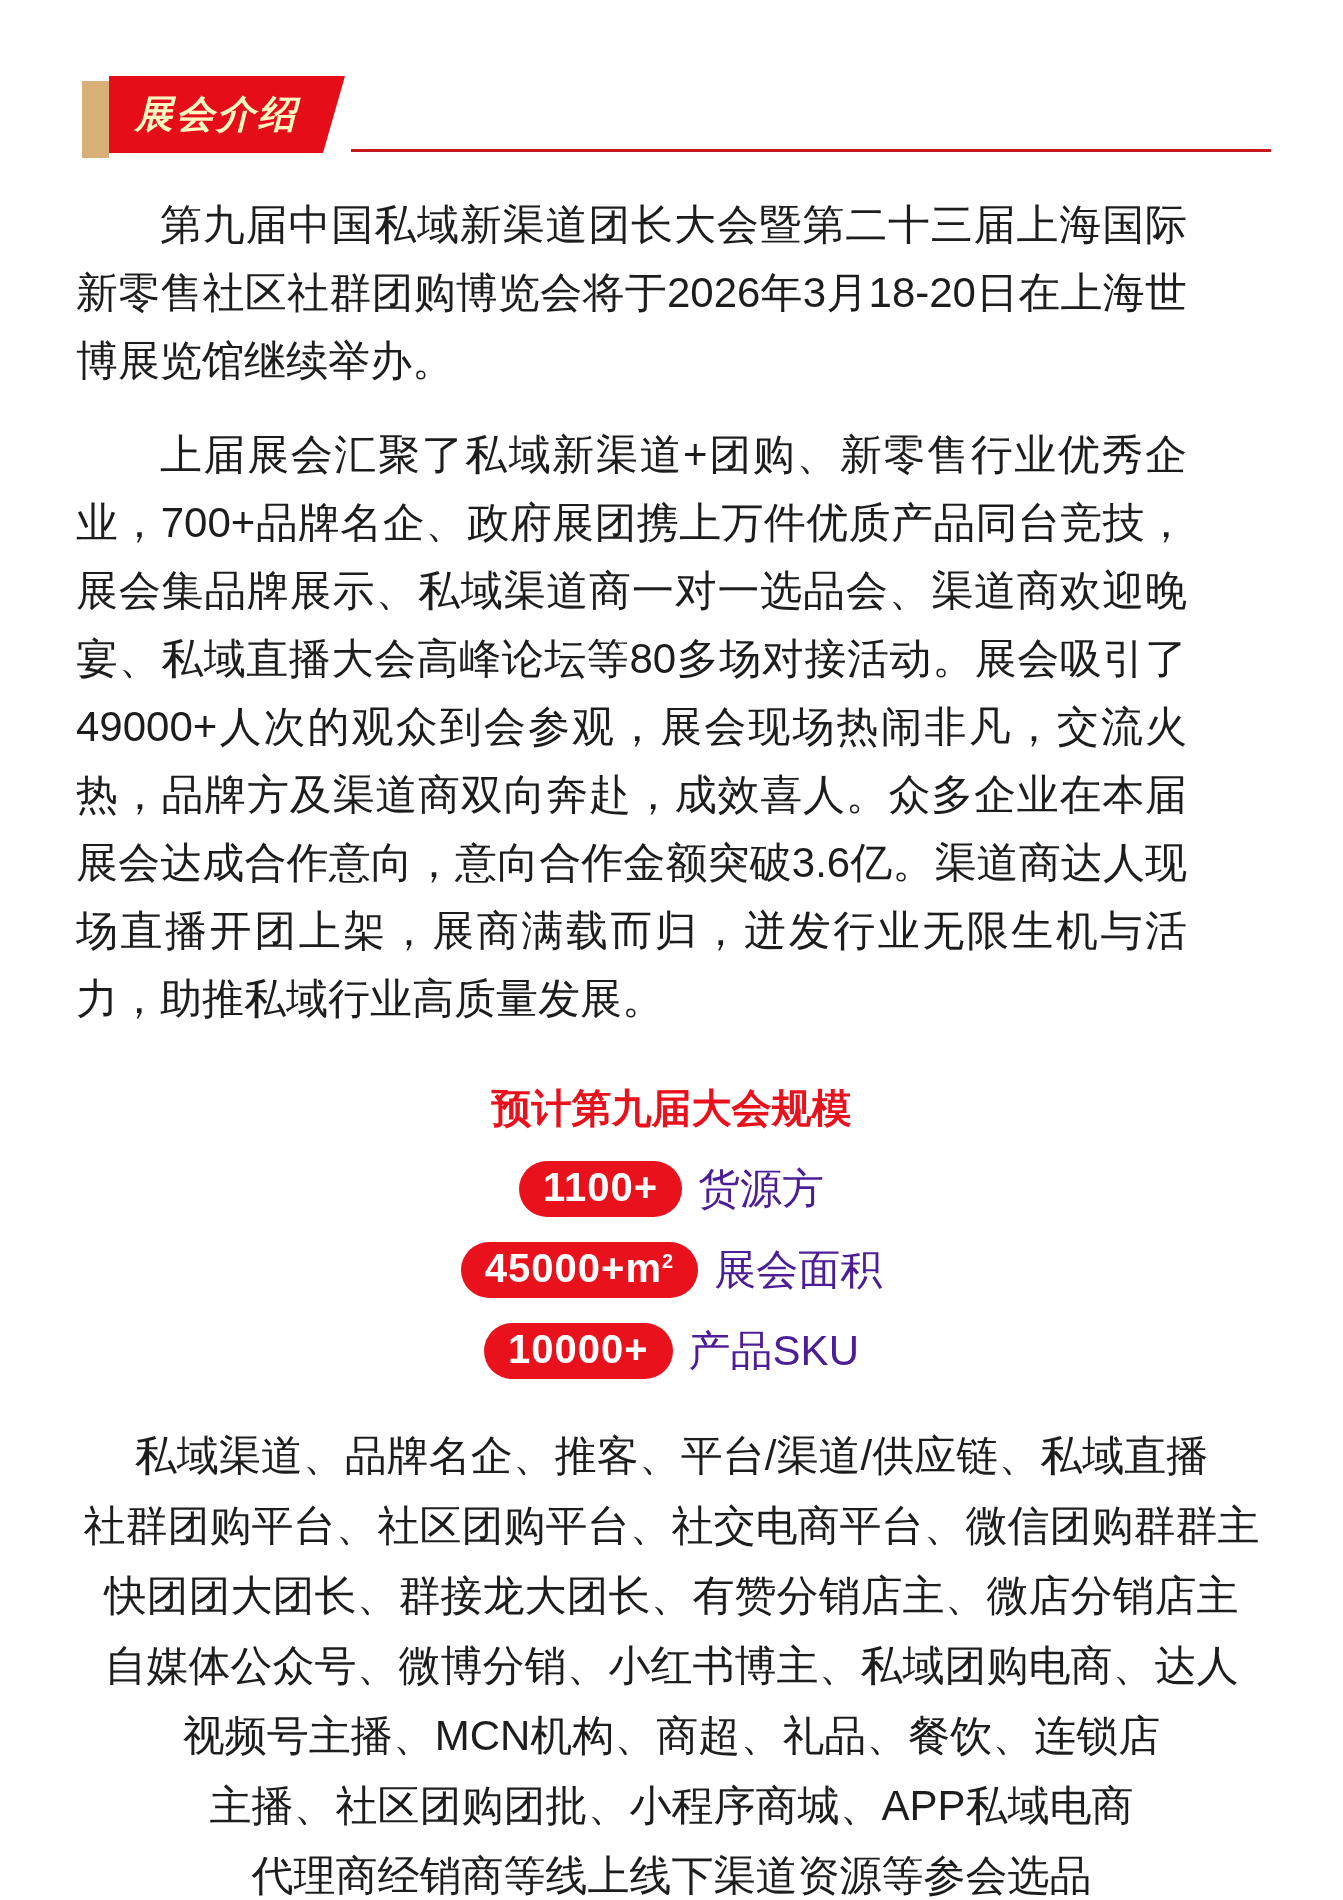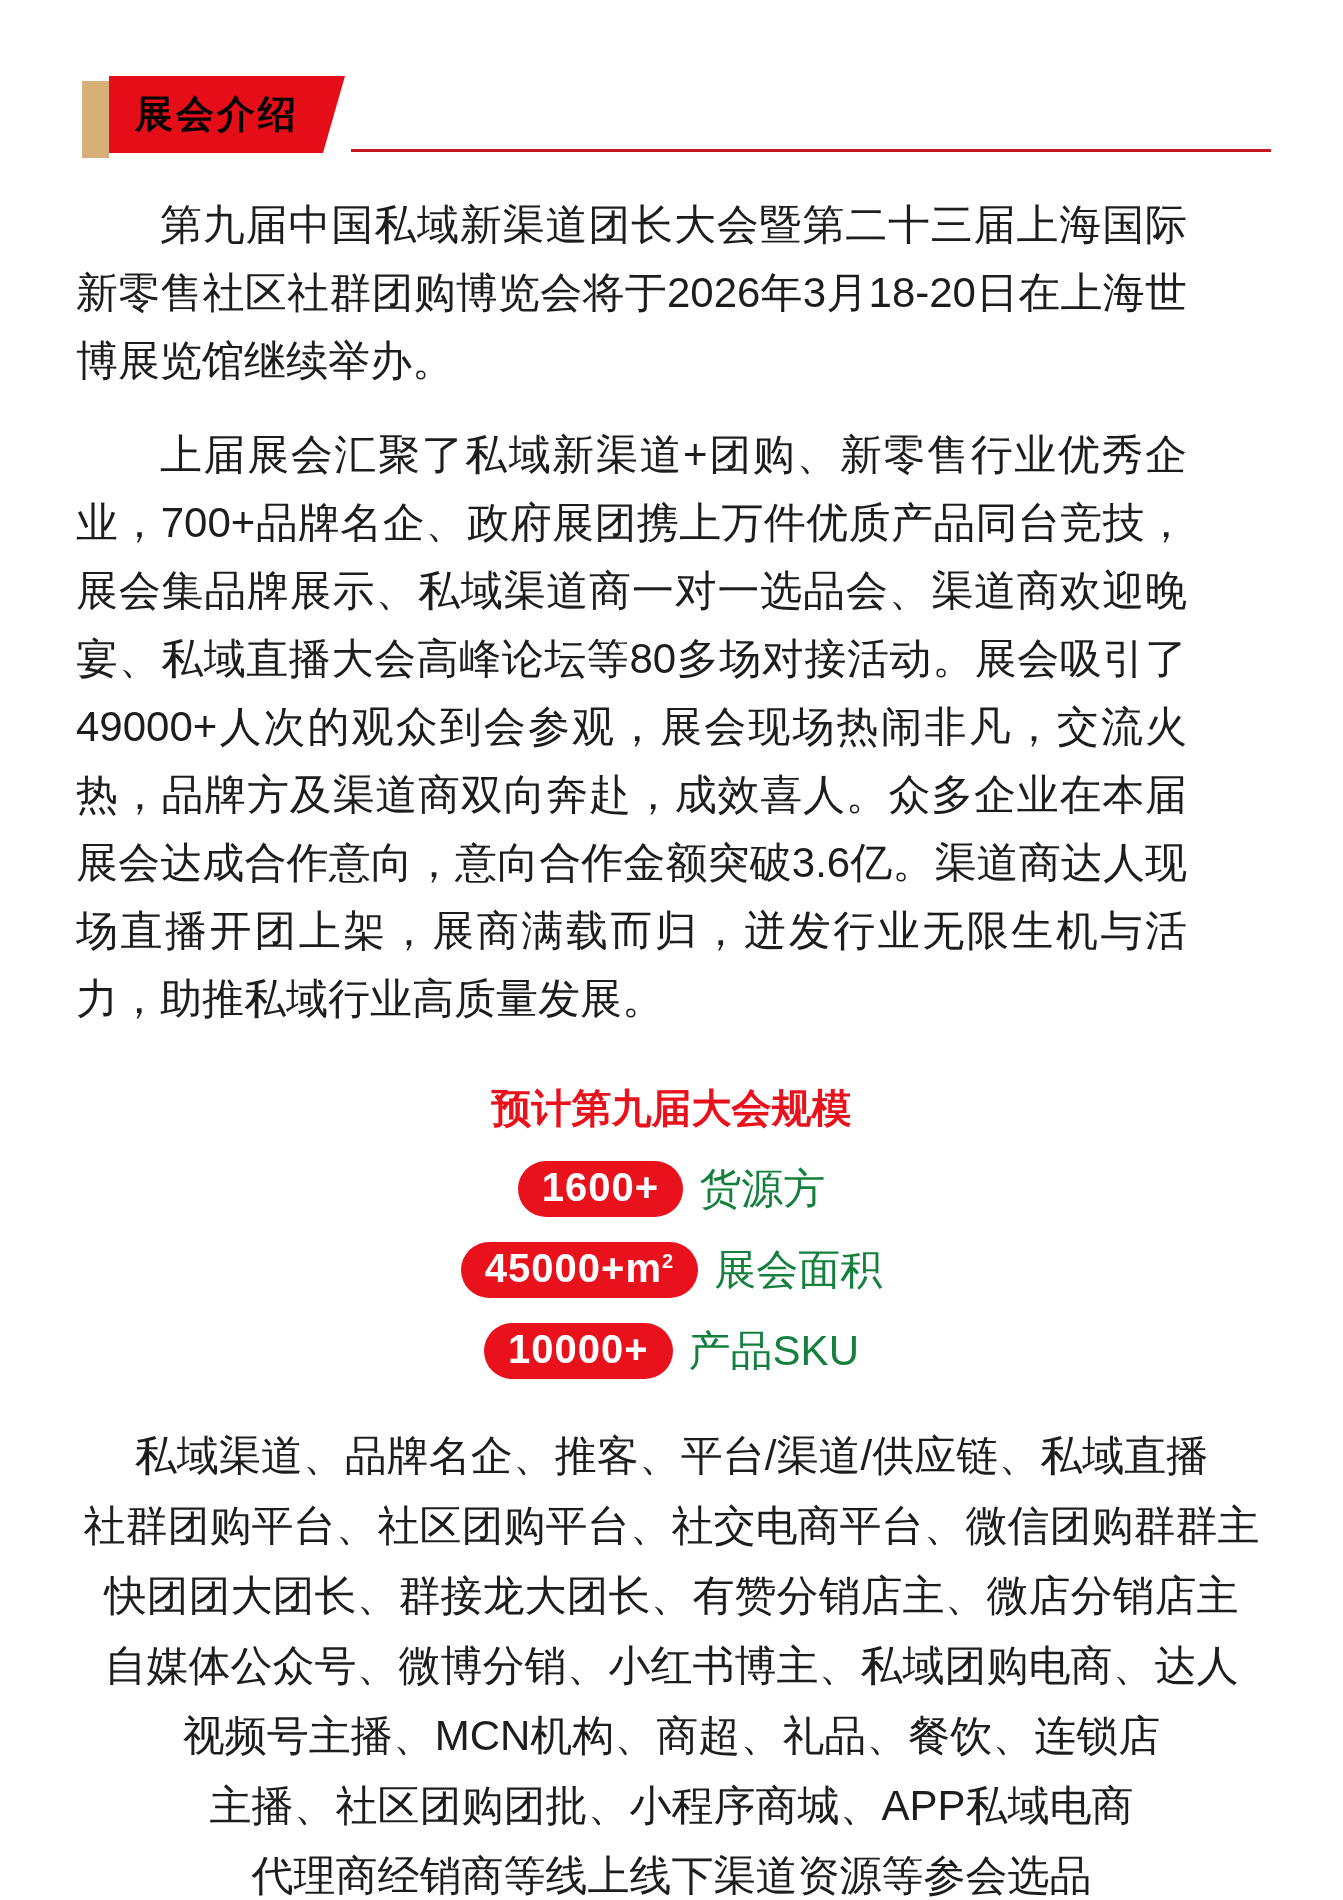--- a/index.html
+++ b/index.html
@@ -24,23 +24,24 @@
     padding-right: 72px;
   }
   .tag { display: flex; align-items: stretch; }
   .tag-gold {
     width: 27px;
     background: #D8B077;
     transform: translateY(5px);
   }
   .tag-red {
     background: #E50E18;
-    color: #000000;
+    color: #fef9c3;
     font-size: 38px;
     font-weight: bold;
+    font-style: italic;
     letter-spacing: 3px;
     padding: 13px 46px 13px 26px;
     clip-path: polygon(0 0, 100% 0, calc(100% - 22px) 100%, 0 100%);
     white-space: nowrap;
   }
   .header-rule {
     flex: 1;
     height: 3px;
     background: #C4171E;
     margin-left: 6px;
@@ -93,21 +94,21 @@
   }
   .stat-pill sup {
     font-size: 20px;
     line-height: 1;
     vertical-align: super;
     position: relative;
     top: -14px;
   }
   .stat-label {
     font-size: 42px;
-    color: #15803d;
+    color: #4c1d95;
   }
 
   
   .channels {
     margin-top: 42px;
     text-align: center;
     font-size: 42px;
     line-height: 70px;
     color: #1d1d1d;
     padding: 0 40px;
@@ -129,21 +130,21 @@
   <div class="intro">
     <p>第九届中国私域新渠道团长大会暨第二十三届上海国际新零售社区社群团购博览会将于2026年3月18-20日在上海世博展览馆继续举办。</p>
     <p>上届展会汇聚了私域新渠道+团购、新零售行业优秀企业，700+品牌名企、政府展团携上万件优质产品同台竞技，展会集品牌展示、私域渠道商一对一选品会、渠道商欢迎晚宴、私域直播大会高峰论坛等80多场对接活动。展会吸引了49000+人次的观众到会参观，展会现场热闹非凡，交流火热，品牌方及渠道商双向奔赴，成效喜人。众多企业在本届展会达成合作意向，意向合作金额突破3.6亿。渠道商达人现场直播开团上架，展商满载而归，迸发行业无限生机与活力，助推私域行业高质量发展。</p>
   </div>
 
   <div class="scale">
     <h2 class="scale-heading">预计第九届大会规模</h2>
 
     <div class="stat-row">
       <span class="stat-pill">
-          <span>1600+</span>
+          <span>1100+</span>
           <sup></sup>
         </span>
       <span class="stat-label">货源方</span>
     </div>
 
     <div class="stat-row">
       <span class="stat-pill">
           <span>45000+m</span>
           <sup>2</sup>
         </span>

